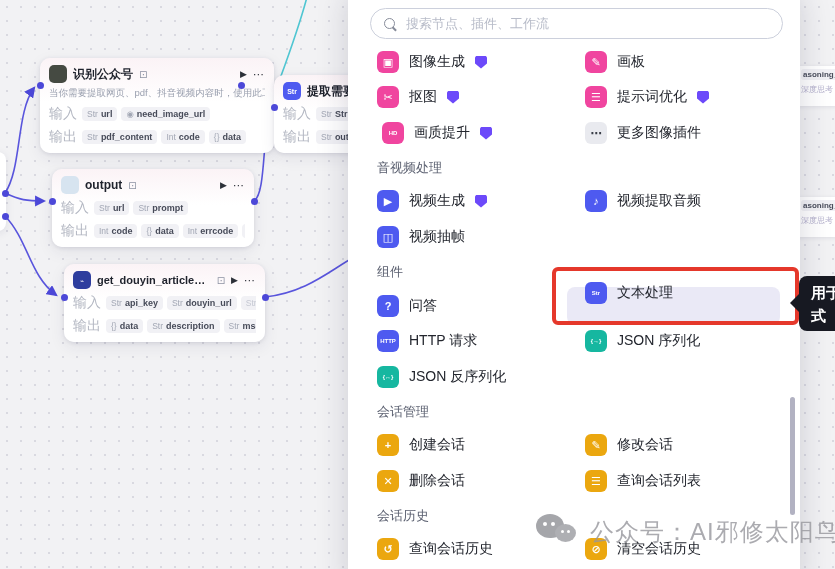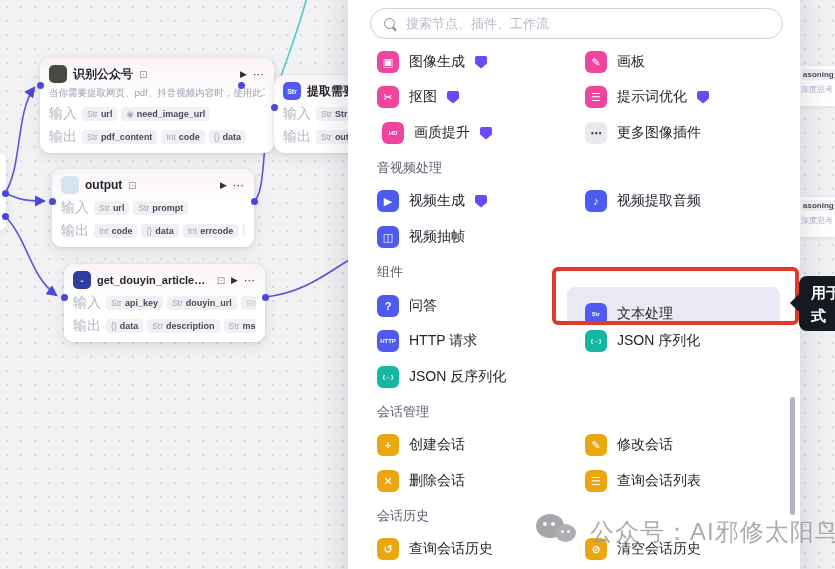--- a/index.html
+++ b/index.html
@@ -363,21 +363,21 @@
       <div class="p-item" style="left: 29px; top: 235px;">
         <span class="p-icon" style="background: rgb(78, 90, 240);">◫</span>
         <span class="p-label">视频抽帧</span>
       </div>
       <div class="sec-header" style="top: 279px;">组件</div>
       <div class="p-item" style="left: 29px; top: 304px;">
         <span class="p-icon" style="background: rgb(78, 90, 240);">?</span>
         <span class="p-label">问答</span>
       </div>
       <div class="hl-row" style="top: 303px;"></div>
-      <div class="p-item" style="left: 237px; top: 312px;">
+      <div class="p-item" style="left: 237px; top: 291px;">
         <span class="p-icon small" style="background: rgb(78, 90, 240);">Str</span>
         <span class="p-label">文本处理</span>
       </div>
       <div class="p-item" style="left: 29px; top: 339px;">
         <span class="p-icon small" style="background: rgb(78, 90, 240);">HTTP</span>
         <span class="p-label">HTTP 请求</span>
       </div>
       <div class="p-item" style="left: 237px; top: 339px; justify-content: flex-end;">
         <span class="p-icon small" style="background: rgb(22, 183, 160);">{→}</span>
         <span class="p-label">JSON 序列化</span>

